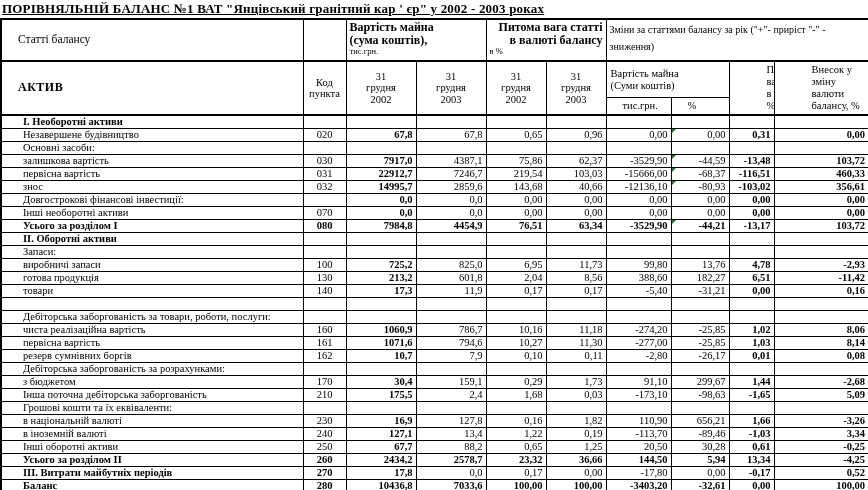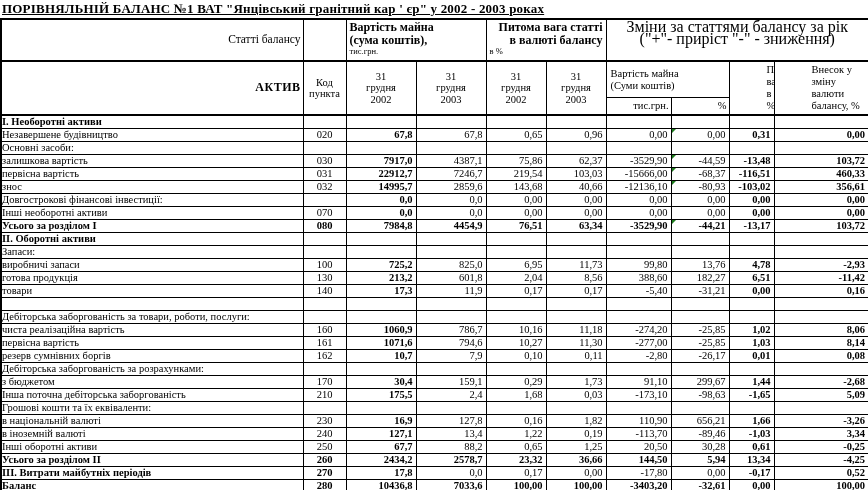--- a/index.html
+++ b/index.html
@@ -11,29 +11,29 @@
   
   .hr1 td { border-bottom:2px solid #000; height:38px; }
   .hr2a td { height:35px; }
   .hr2b td { height:16px; }
   tbody td { height:12px; white-space:nowrap; }
   tbody tr:first-child td { border-top:2px solid #000; }
   tbody tr:last-child td { border-bottom:3px solid #000; }
   .grp { vertical-align:top; text-align:left; padding:1px 3px; }
   .gb { font-weight:bold; font-size:12px; line-height:13px; }
   .gs { font-size:8.5px; line-height:9px; }
-  .gn { font-size:16px; line-height:12px; white-space:normal;text-align:center; }
-  .ctr { text-align:right;padding-left:16px; }
+  .gn { font-size:10px; line-height:17px; white-space:normal; }
+  .ctr { text-align:left;padding-left:16px; }
   .pre { white-space:pre-line; text-align:center; }
   .wrap { white-space:normal; text-align:left; line-height:12px;padding-left:37px; }
   .aktiv { font-weight:bold; font-size:12px; letter-spacing:0.5px; }
   .statti { font-size:11.5px; }
   .zv { white-space:pre-line; text-align:left; vertical-align:middle; padding-left:4px; }
   
-  .lab { text-align:left; padding-left:0; }
+  .lab { text-align:left; padding-left:21px; }
   .ind { }
   .num { text-align:right; padding-right:3px; position:relative; }
   .code { text-align:center;font-family:Liberation Serif, serif; }
   .b { font-weight:bold; }
   .tri { position:absolute; top:0; left:0; width:0; height:0; border-top:4px solid #1e7d1e; border-right:4px solid transparent; }
 </style>
 </head>
 <body>
 
 <div class="page">

